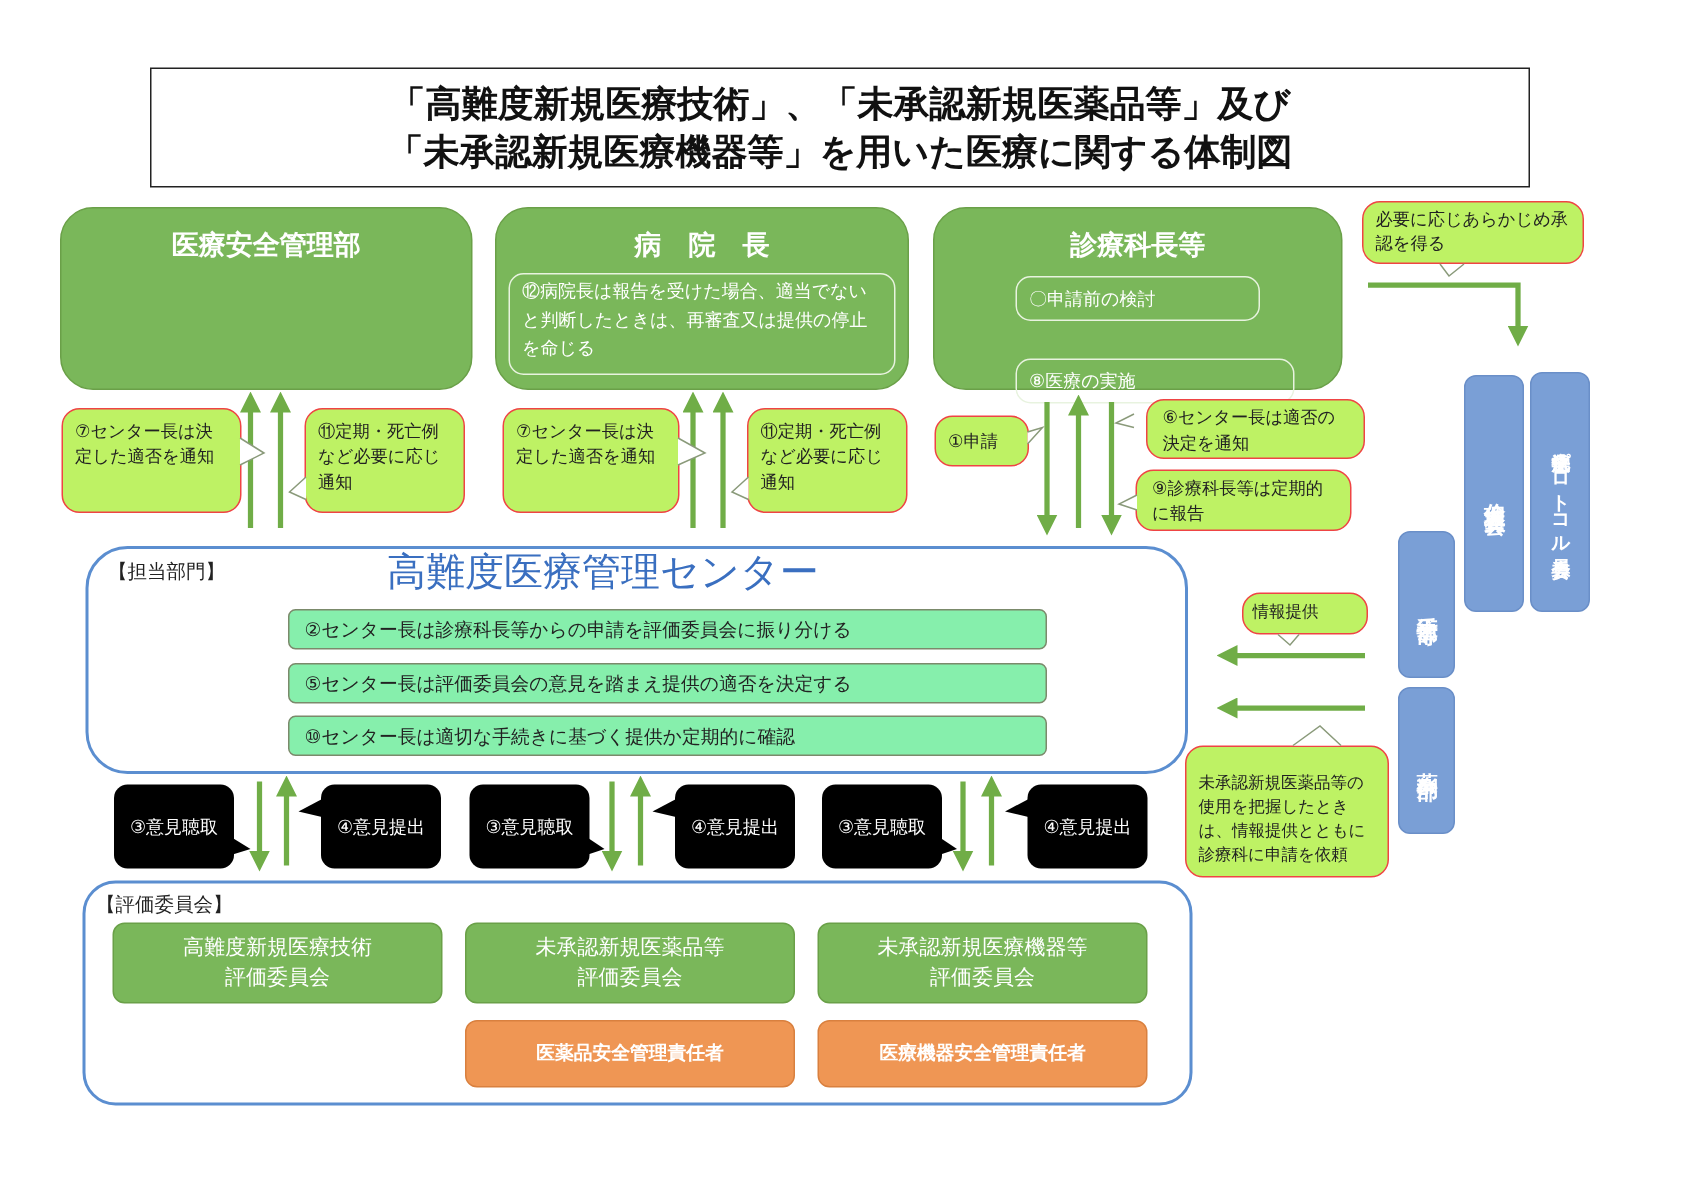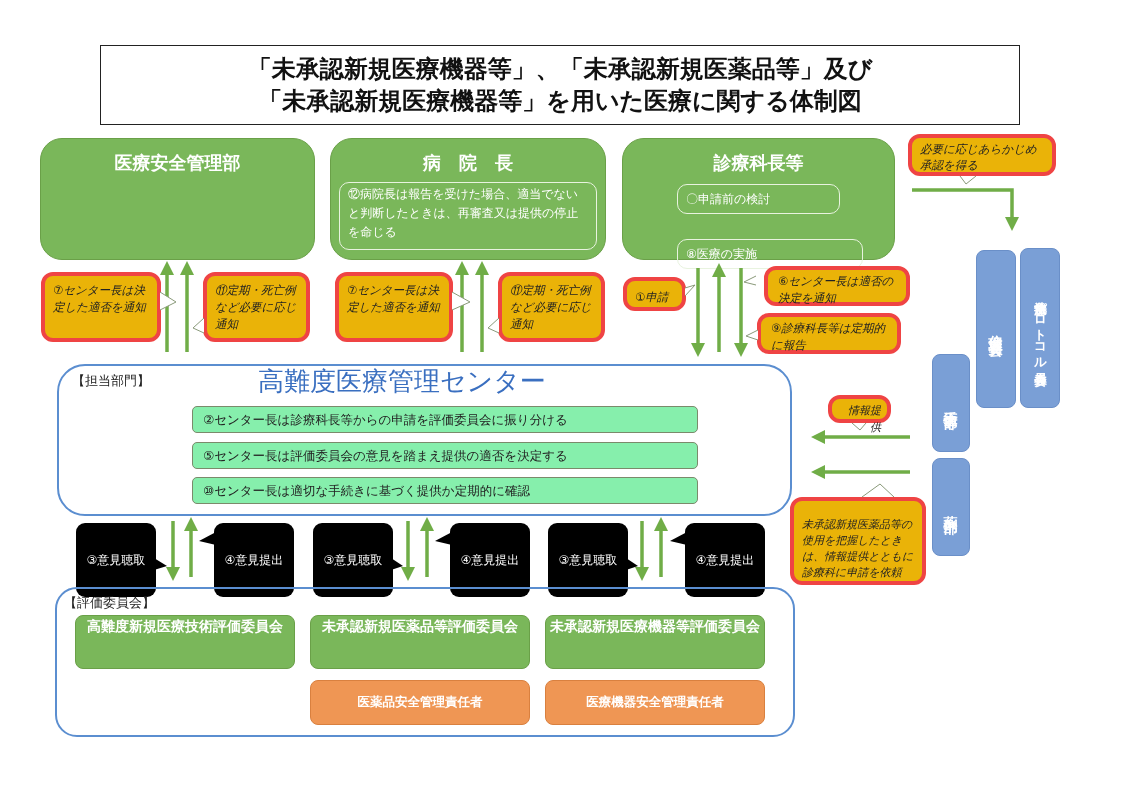--- a/index.html
+++ b/index.html
@@ -6,49 +6,49 @@
   body { width:1123px; height:794px; position:relative; overflow:hidden;
          font-family:"DejaVu Sans", sans-serif; color:#222; }
   .abs { position:absolute; box-sizing:border-box; }
   .title-box { left:100px; top:45px; width:920px; height:80px; border:1.5px solid #222;
                display:flex; flex-direction:column; align-items:center; justify-content:center;
                font-size:24px; line-height:32px; font-weight:bold; color:#111; }
   .green-box { background:#7ab75a; border:1.5px solid #6aa048; border-radius:22px; color:#fff; }
   .green-box .head { text-align:center; font-size:18px; font-weight:bold; margin-top:12px; }
   .inner-box { border:1.5px solid #e8f3df; border-radius:10px; color:#fff; font-size:12px; line-height:19px;
                padding:2px 8px; }
-  .callout { background:#eab308; border:4px solid #ef4444; border-radius:12px; font-size:11.5px;
-             line-height:17px; color:#222; padding:6px 8px;font-style:italic; }
+  .callout { background:#bef264; border:1px solid #ef4444; border-radius:12px; font-size:11.5px;
+             line-height:17px; color:#222; padding:6px 8px; }
   .blue-v { background:#7a9fd6; border:1.5px solid #6a8fc8; border-radius:8px; color:#fff;
             font-weight:bold; font-size:14px; writing-mode:vertical-rl; text-orientation:upright;
             display:flex; align-items:center; justify-content:center; letter-spacing:2px; }
   .center-frame { left:57px; top:364px; width:735px; height:152px; border:2.5px solid #5b8ed0;
                   border-radius:28px; }
   .center-label { left:72px; top:372px; font-size:13px; color:#222; }
   .center-title { left:215px; top:364px; font-size:26px; color:#3a6fc0;margin-left:43px; }
   .rule-box { left:192px; width:506px; height:27px; border:1px solid #7b8a6b; border-radius:5px;
               background:#86efac; font-size:12.5px; line-height:25px; padding-left:10px; color:#222; }
   .black-bubble { background:#000; color:#fff; border-radius:9px; font-size:12px; display:flex;
-                  align-items:center; justify-content:center; height:74px; }
+                  align-items:center; justify-content:center; height:56px; }
   .eval-frame { left:55px; top:587px; width:740px; height:150px; border:2.5px solid #5b8ed0;
                 border-radius:22px; }
   .eval-label { left:64px; top:594px; font-size:13px; color:#222; }
   .eval-box { background:#7ab75a; border:1.5px solid #6aa048; border-radius:8px; color:#fff;
-              font-weight:bold; font-size:14px; line-height:20px; text-align:center;
-              display:flex; justify-content:center; height:54px; }
+              font-weight:normal; font-size:14px; line-height:20px; text-align:center;
+              display:flex; flex-direction:column; justify-content:center; height:54px; }
   .orange-box { background:#ef9654; border:1.5px solid #d9803f; border-radius:8px; color:#fff;
                 font-weight:bold; font-size:12.5px; text-align:center; display:flex;
                 align-items:center; justify-content:center; height:45px; }
   svg.arrows { position:absolute; left:0; top:0; width:1123px; height:794px; pointer-events:none; }
 </style>
 </head>
 <body>
 
 <div class="abs title-box">
-  <div>「未承認新規医療機器等」、「未承認新規医薬品等」及び</div>
+  <div>「高難度新規医療技術」、「未承認新規医薬品等」及び</div>
   <div>「未承認新規医療機器等」を用いた医療に関する体制図</div>
 </div>
 
 <div class="abs green-box" style="left:40px;top:138px;width:275px;height:122px;">
   <div class="head">医療安全管理部</div>
 </div>
 
 <div class="abs green-box" style="left:330px;top:138px;width:276px;height:122px;">
   <div class="head">病　院　長</div>
   <div class="abs inner-box" style="left:8px;top:43px;width:258px;height:68px;">⑫病院長は報告を受けた場合、適当でないと判断したときは、再審査又は提供の停止を命じる</div>
@@ -75,21 +75,21 @@
 <div class="abs callout" style="left:764px;top:266px;width:146px;height:40px;padding:3px 10px;">⑥センター長は適否の決定を通知</div>
 <div class="abs callout" style="left:757px;top:313px;width:144px;height:41px;padding:3px 10px;">⑨診療科長等は定期的に報告</div>
 
 <div class="abs center-frame"></div>
 <div class="abs center-label">【担当部門】</div>
 <div class="abs center-title">高難度医療管理センター</div>
 <div class="abs rule-box" style="top:406px;">②センター長は診療科長等からの申請を評価委員会に振り分ける</div>
 <div class="abs rule-box" style="top:442px;">⑤センター長は評価委員会の意見を踏まえ提供の適否を決定する</div>
 <div class="abs rule-box" style="top:477px;">⑩センター長は適切な手続きに基づく提供か定期的に確認</div>
 
-<div class="abs callout" style="left:828px;top:395px;width:63px;height:28px;padding:3px 6px;text-align:right;font-size:11px;">情報提供</div>
+<div class="abs callout" style="left:828px;top:395px;width:84px;height:28px;padding:3px 6px;text-align:left;font-size:11px;">情報提供</div>
 <div class="abs callout" style="left:790px;top:497px;width:136px;height:88px;font-size:11px;line-height:16px;padding:16px 8px 4px 8px;">未承認新規医薬品等の使用を把握したときは、情報提供とともに診療科に申請を依頼</div>
 
 <div class="abs black-bubble" style="left:76px;top:523px;width:80px;">③意見聴取</div>
 <div class="abs black-bubble" style="left:214px;top:523px;width:80px;">④意見提出</div>
 <div class="abs black-bubble" style="left:313px;top:523px;width:80px;">③意見聴取</div>
 <div class="abs black-bubble" style="left:450px;top:523px;width:80px;">④意見提出</div>
 <div class="abs black-bubble" style="left:548px;top:523px;width:80px;">③意見聴取</div>
 <div class="abs black-bubble" style="left:685px;top:523px;width:80px;">④意見提出</div>
 
 <div class="abs eval-frame"></div>

